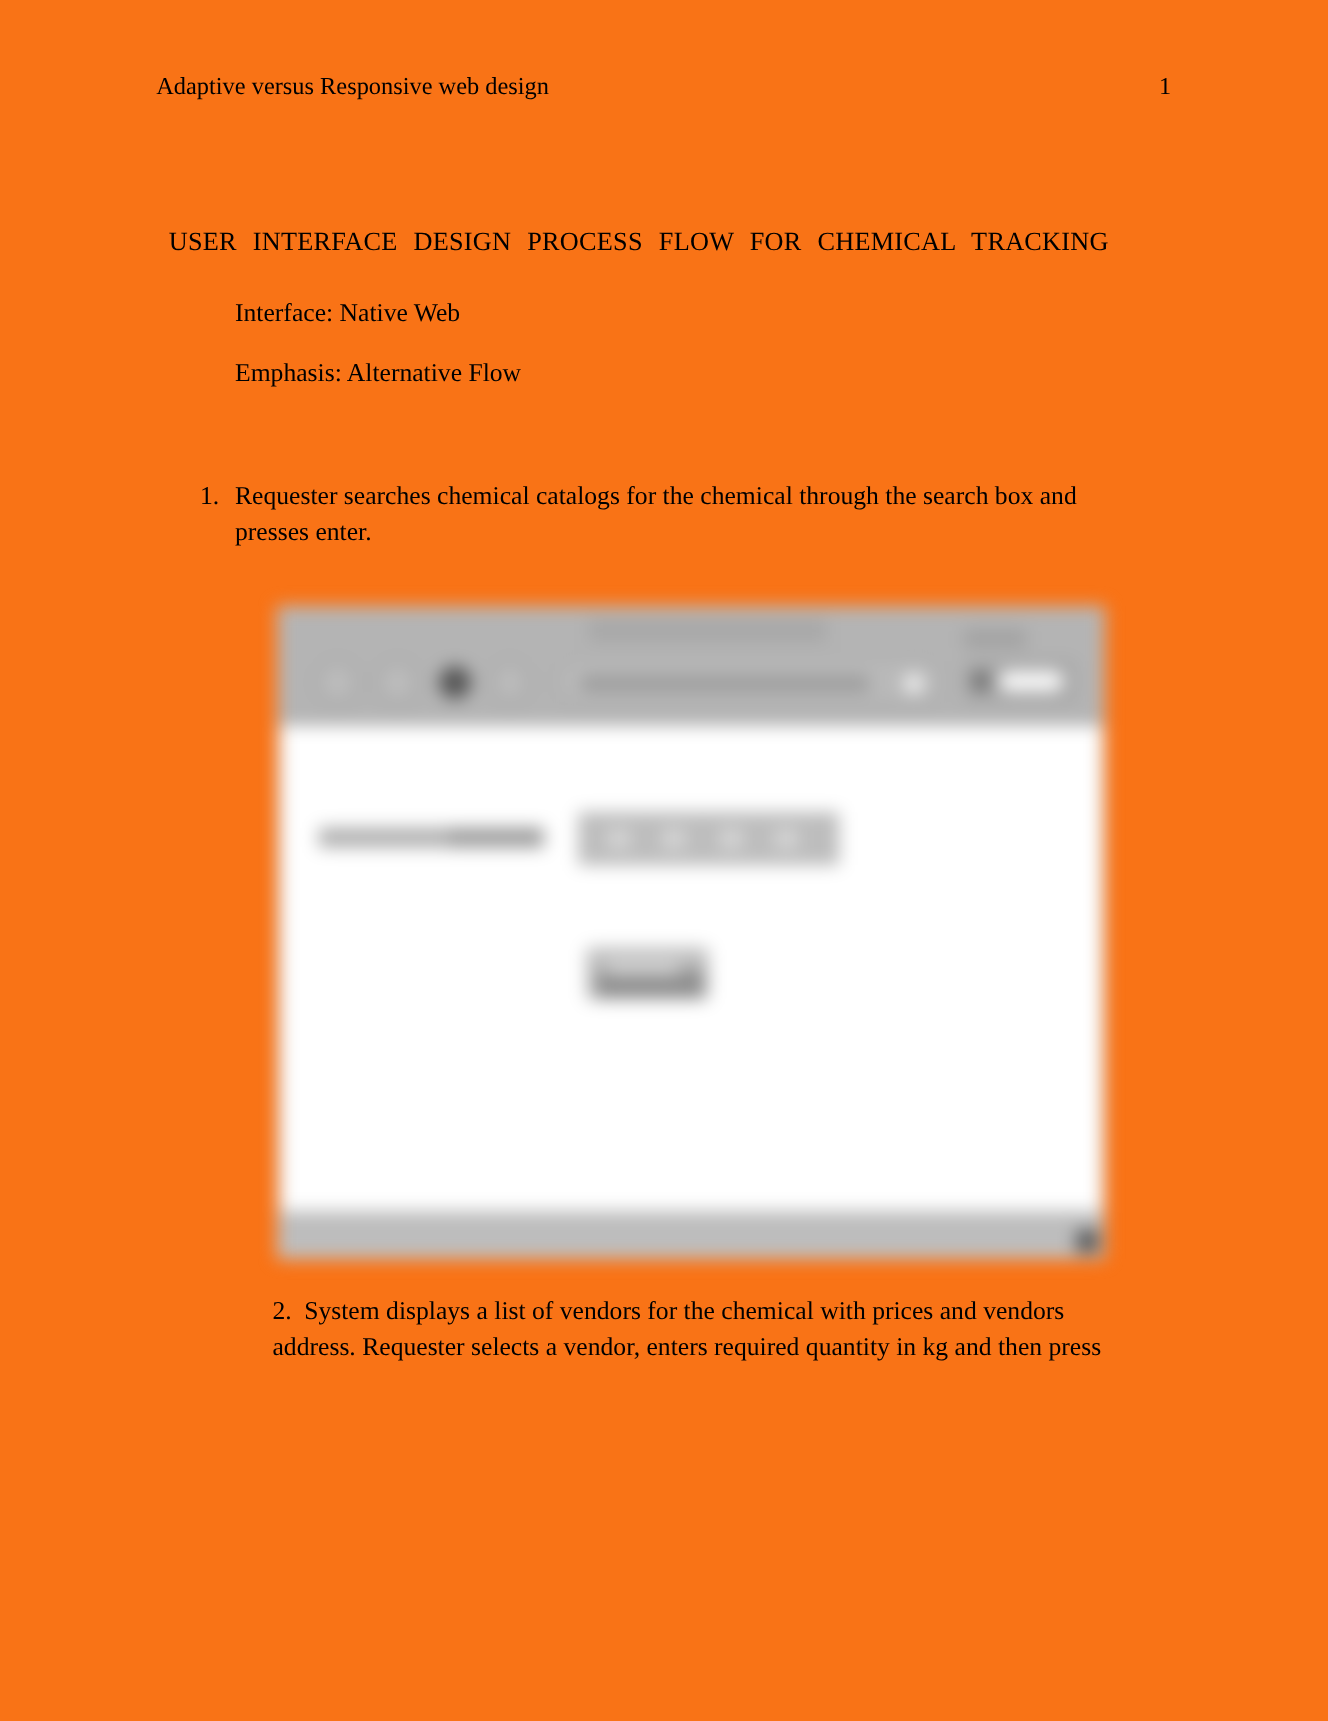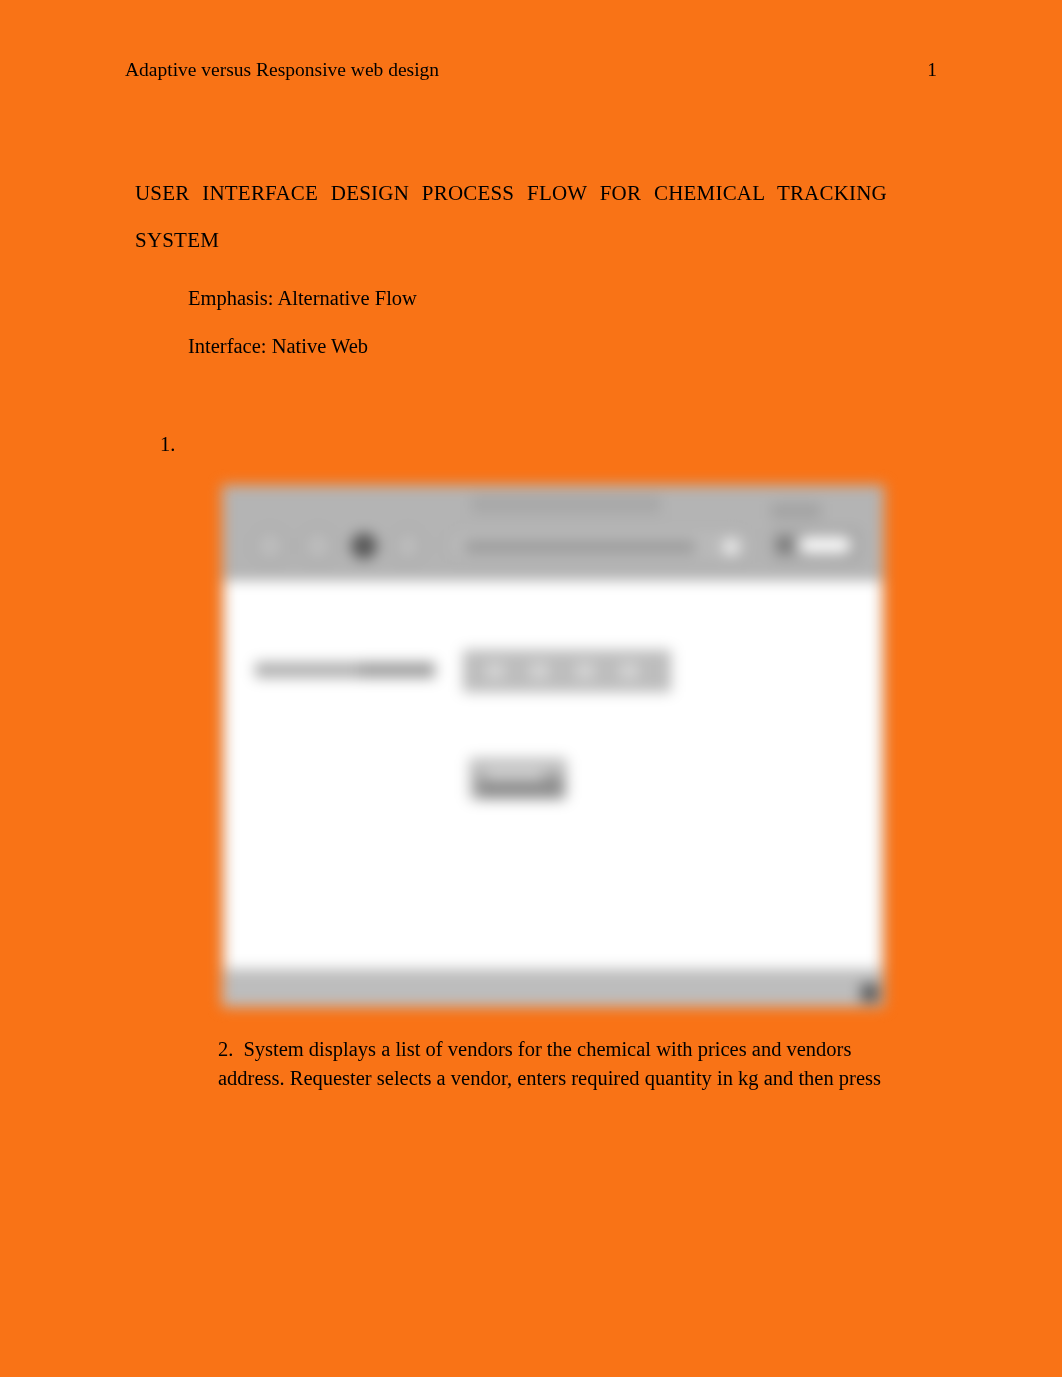--- a/index.html
+++ b/index.html
@@ -340,30 +340,30 @@
 
   <div class="running-header">
     <span class="hdr-title">Adaptive versus Responsive web design</span>
     <span class="hdr-page">1</span>
   </div>
 
   <div class="doc-body">
 
     <div class="doc-title">
       <span class="line1">USER INTERFACE DESIGN PROCESS FLOW FOR CHEMICAL TRACKING</span>
-      <span class="line2">SYSTEM</span>
     </div>
 
+    <p class="meta-line">Interface: Native Web</p>
     <p class="meta-line">Emphasis: Alternative Flow</p>
-    <p class="meta-line">Interface: Native Web</p>
 
     <div class="gap-after-meta"></div>
 
     <div class="list-item">
       <span class="marker">1.</span>
+      <span class="text">Requester searches chemical catalogs for the chemical through the search box and presses enter.</span>
     </div>
 
   </div>
 
   <div class="figure">
     <div class="shot">
       <div class="shot-inner">
 
         <div class="chrome">
           <div class="tab-label">

